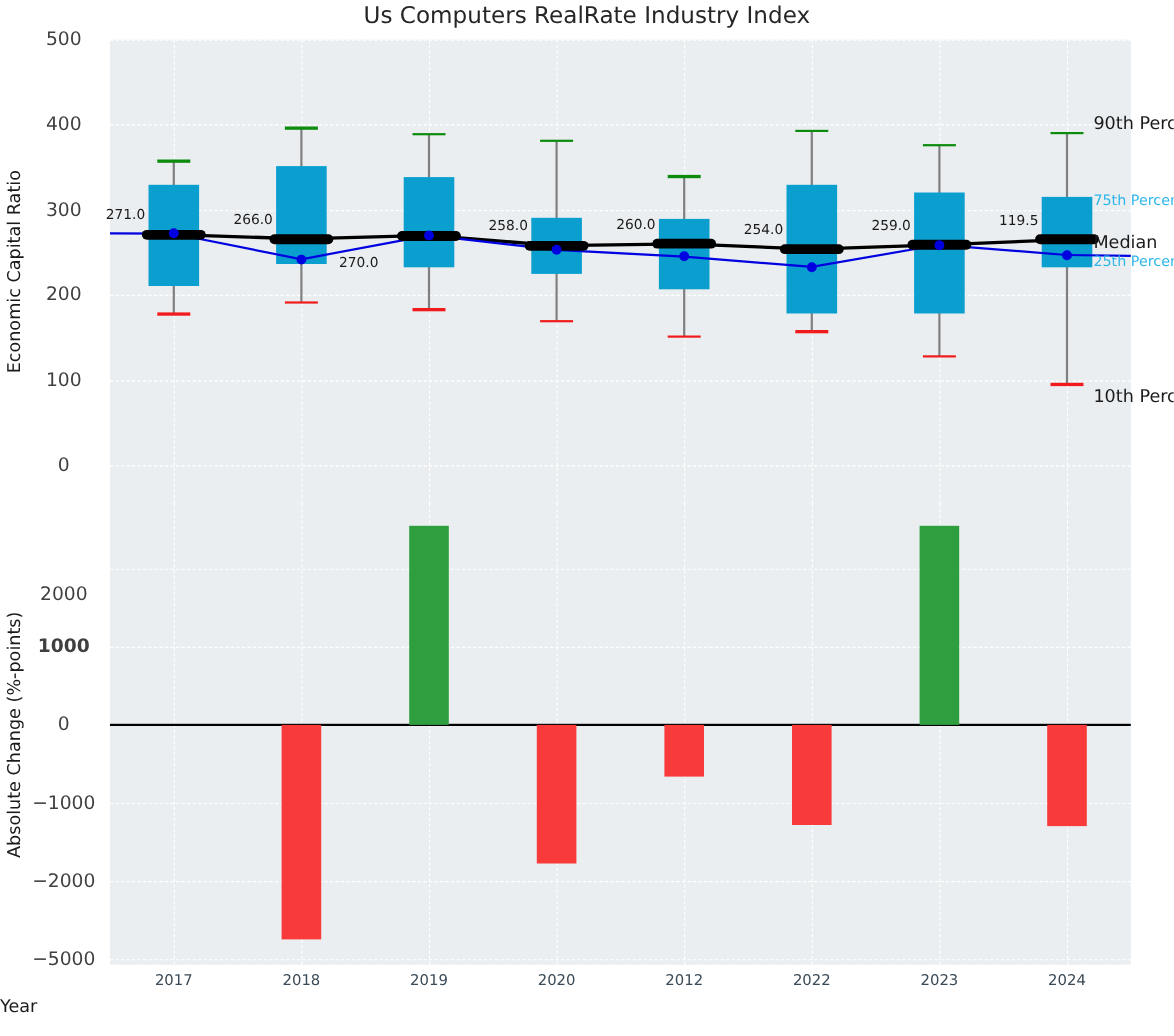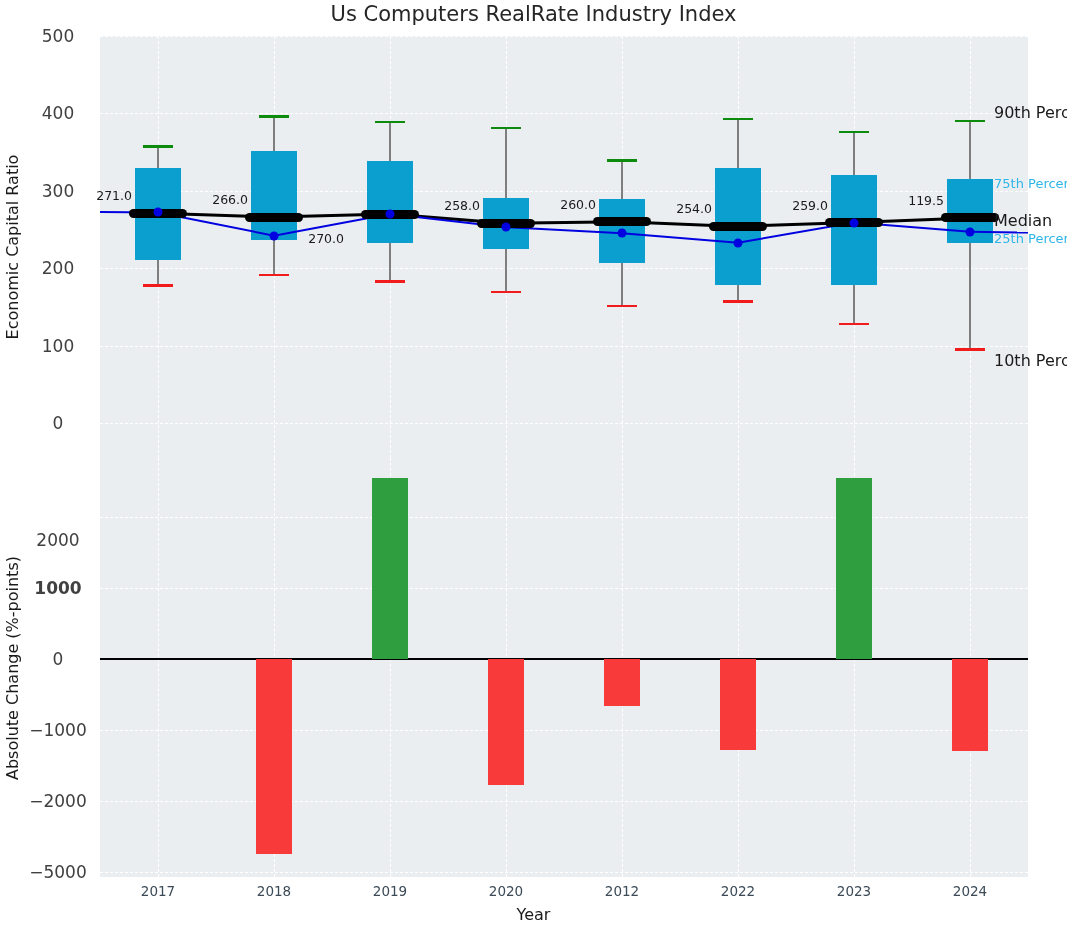--- a/index.html
+++ b/index.html
@@ -39,21 +39,21 @@
     font-family: "DejaVu Sans", "Liberation Sans", sans-serif;
   }
   .axis-label-y {
     position: absolute; font-size: 16px; color: #1a1a1a;
     transform-origin: 0 0; transform: rotate(-90deg);
     white-space: nowrap;
     font-family: "DejaVu Sans", "Liberation Sans", sans-serif;
   }
   #xaxis-label {
     position: absolute; left: 0; top: 905px; width: 1067px;
-    text-align: center; font-size: 16px; color: #1a1a1a;
+    text-align: left; font-size: 16px; color: #1a1a1a;
     font-family: "DejaVu Sans", "Liberation Sans", sans-serif;
   }
 
   
   .whisker-line { position: absolute; width: 1.4px; background: #7f7f7f; }
   .box        { position: absolute; background: #0b9fd0; }
   .cap-top    { position: absolute; height: 2.6px; background: #0c8b0c; }
   .cap-bot    { position: absolute; height: 2.6px; background: #f21b1b; }
   .median-dot { position: absolute; height: 9px; background: #000000; border-radius: 5px; }
   .median-label {

